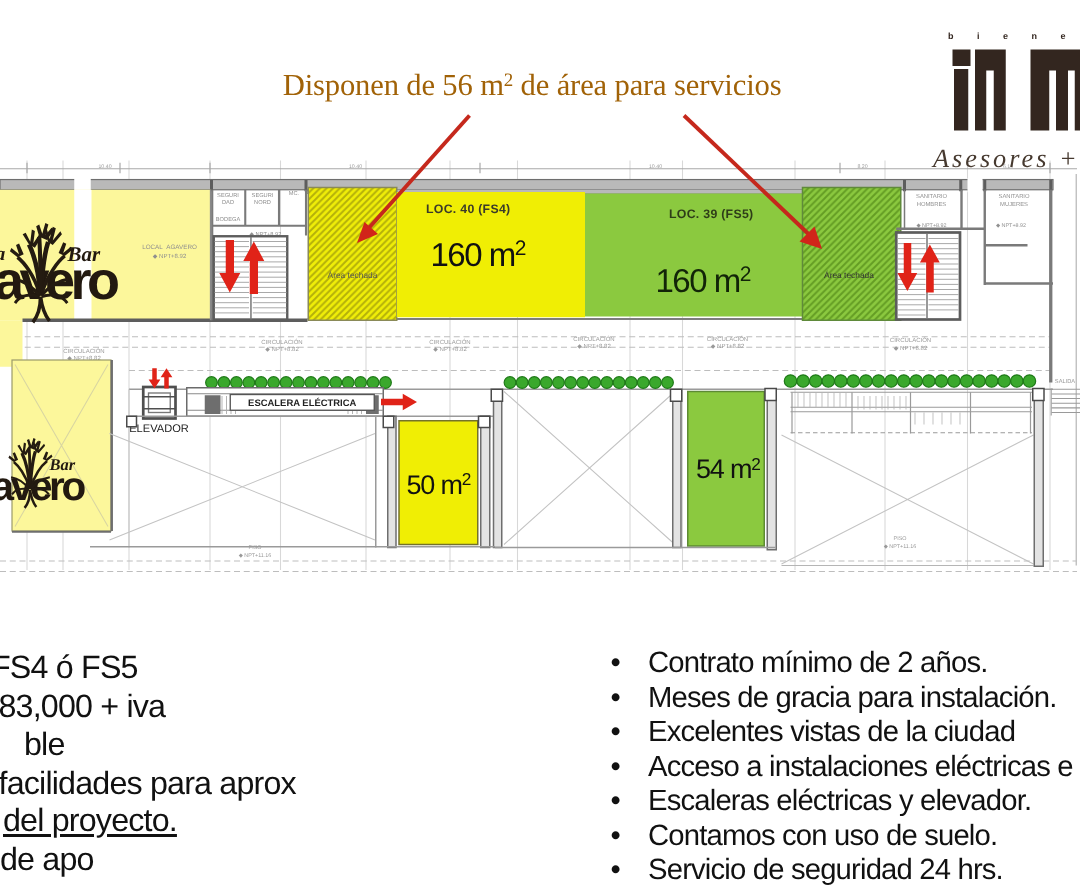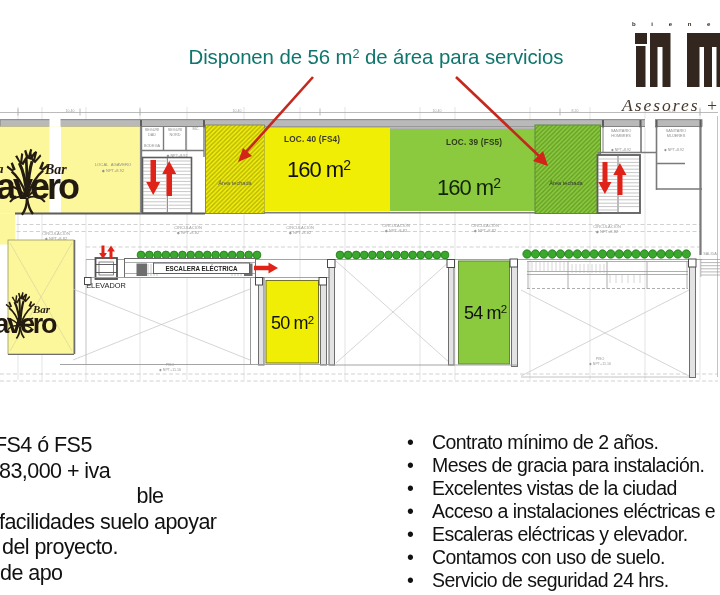--- a/index.html
+++ b/index.html
@@ -6,21 +6,21 @@
 body{width:720px;height:595px;overflow:hidden;background:#ffffff;
      font-family:"Liberation Sans",sans-serif;}
 #page{position:relative;width:720px;height:595px;overflow:hidden;}
 .abs{position:absolute;}
 sup{font-size:62%;vertical-align:baseline;position:relative;top:-0.45em;}
 </style>
 </head>
 <body>
 <div id="page">
 
-<div class="abs" style="left:188.5px;top:46.1px;width:500px;font-size:20.4px;color:#0f766e;white-space:nowrap;letter-spacing:-0.1px;">Disponen de 56 m<sup>2</sup> de área para servicios</div>
+<div class="abs" style="left:188.5px;top:46.1px;width:500px;font-size:20.4px;color:#a16207;white-space:nowrap;letter-spacing:-0.1px;font-family:Liberation Serif, serif;">Disponen de 56 m<sup>2</sup> de área para servicios</div>
 
 <svg class="abs" style="left:0;top:0" width="720" height="595" viewBox="0 0 720 595">
 <defs>
 <pattern id="hy" width="4.4" height="4.4" patternUnits="userSpaceOnUse">
   <rect width="4.4" height="4.4" fill="#f0ee08"></rect>
   <path d="M-1,1 L1,-1 M0,4.4 L4.4,0 M3.4,5.4 L5.4,3.4" stroke="#b4b00a" stroke-width="1.3"></path>
 </pattern>
 <pattern id="hg" width="4.4" height="4.4" patternUnits="userSpaceOnUse">
   <rect width="4.4" height="4.4" fill="#8bc93f"></rect>
   <path d="M-1,1 L1,-1 M0,4.4 L4.4,0 M3.4,5.4 L5.4,3.4" stroke="#649d24" stroke-width="1.3"></path>
@@ -401,23 +401,23 @@
 
 <g>
 <path d="M456,77 L539,156" stroke="#c5281c" stroke-width="2.6" fill="none"></path>
 <path d="M548,166 L543,151 L533,161 z" fill="#d1251a"></path>
 </g>
 </svg>
 
 <div class="abs" style="left:0px;top:433px;width:300px;font-size:21.5px;line-height:25.5px;color:#111;white-space:nowrap;letter-spacing:-0.55px;">
 <div style="margin-left:-6px;">FS4 ó FS5</div>
 <div style="margin-left:-1px;">83,000 + iva</div>
-<div style="margin-left:0px;text-align:center;">ble</div>
-<div style="margin-left:-1px;">facilidades suelo apoyar</div>
-<div style="margin-left:2px;">del proyecto.</div>
+<div style="margin-left:16px;">ble</div>
+<div style="margin-left:-1px;">facilidades para aprox</div>
+<div style="margin-left:2px;text-decoration:underline;">del proyecto.</div>
 <div style="margin-left:0px;">de apo</div>
 </div>
 
 <div class="abs" style="left:400px;top:431px;width:340px;font-size:19.5px;line-height:23px;color:#111;white-space:nowrap;letter-spacing:-0.55px;">
 <div><span style="display:inline-block;width:25px;text-align:left;padding-left:7px;letter-spacing:0;">•</span>Contrato mínimo de 2 años.</div>
 <div><span style="display:inline-block;width:25px;text-align:left;padding-left:7px;letter-spacing:0;">•</span>Meses de gracia para instalación.</div>
 <div><span style="display:inline-block;width:25px;text-align:left;padding-left:7px;letter-spacing:0;">•</span>Excelentes vistas de la ciudad</div>
 <div><span style="display:inline-block;width:25px;text-align:left;padding-left:7px;letter-spacing:0;">•</span>Acceso a instalaciones eléctricas e hi</div>
 <div><span style="display:inline-block;width:25px;text-align:left;padding-left:7px;letter-spacing:0;">•</span>Escaleras eléctricas y elevador.</div>
 <div><span style="display:inline-block;width:25px;text-align:left;padding-left:7px;letter-spacing:0;">•</span>Contamos con uso de suelo.</div>

